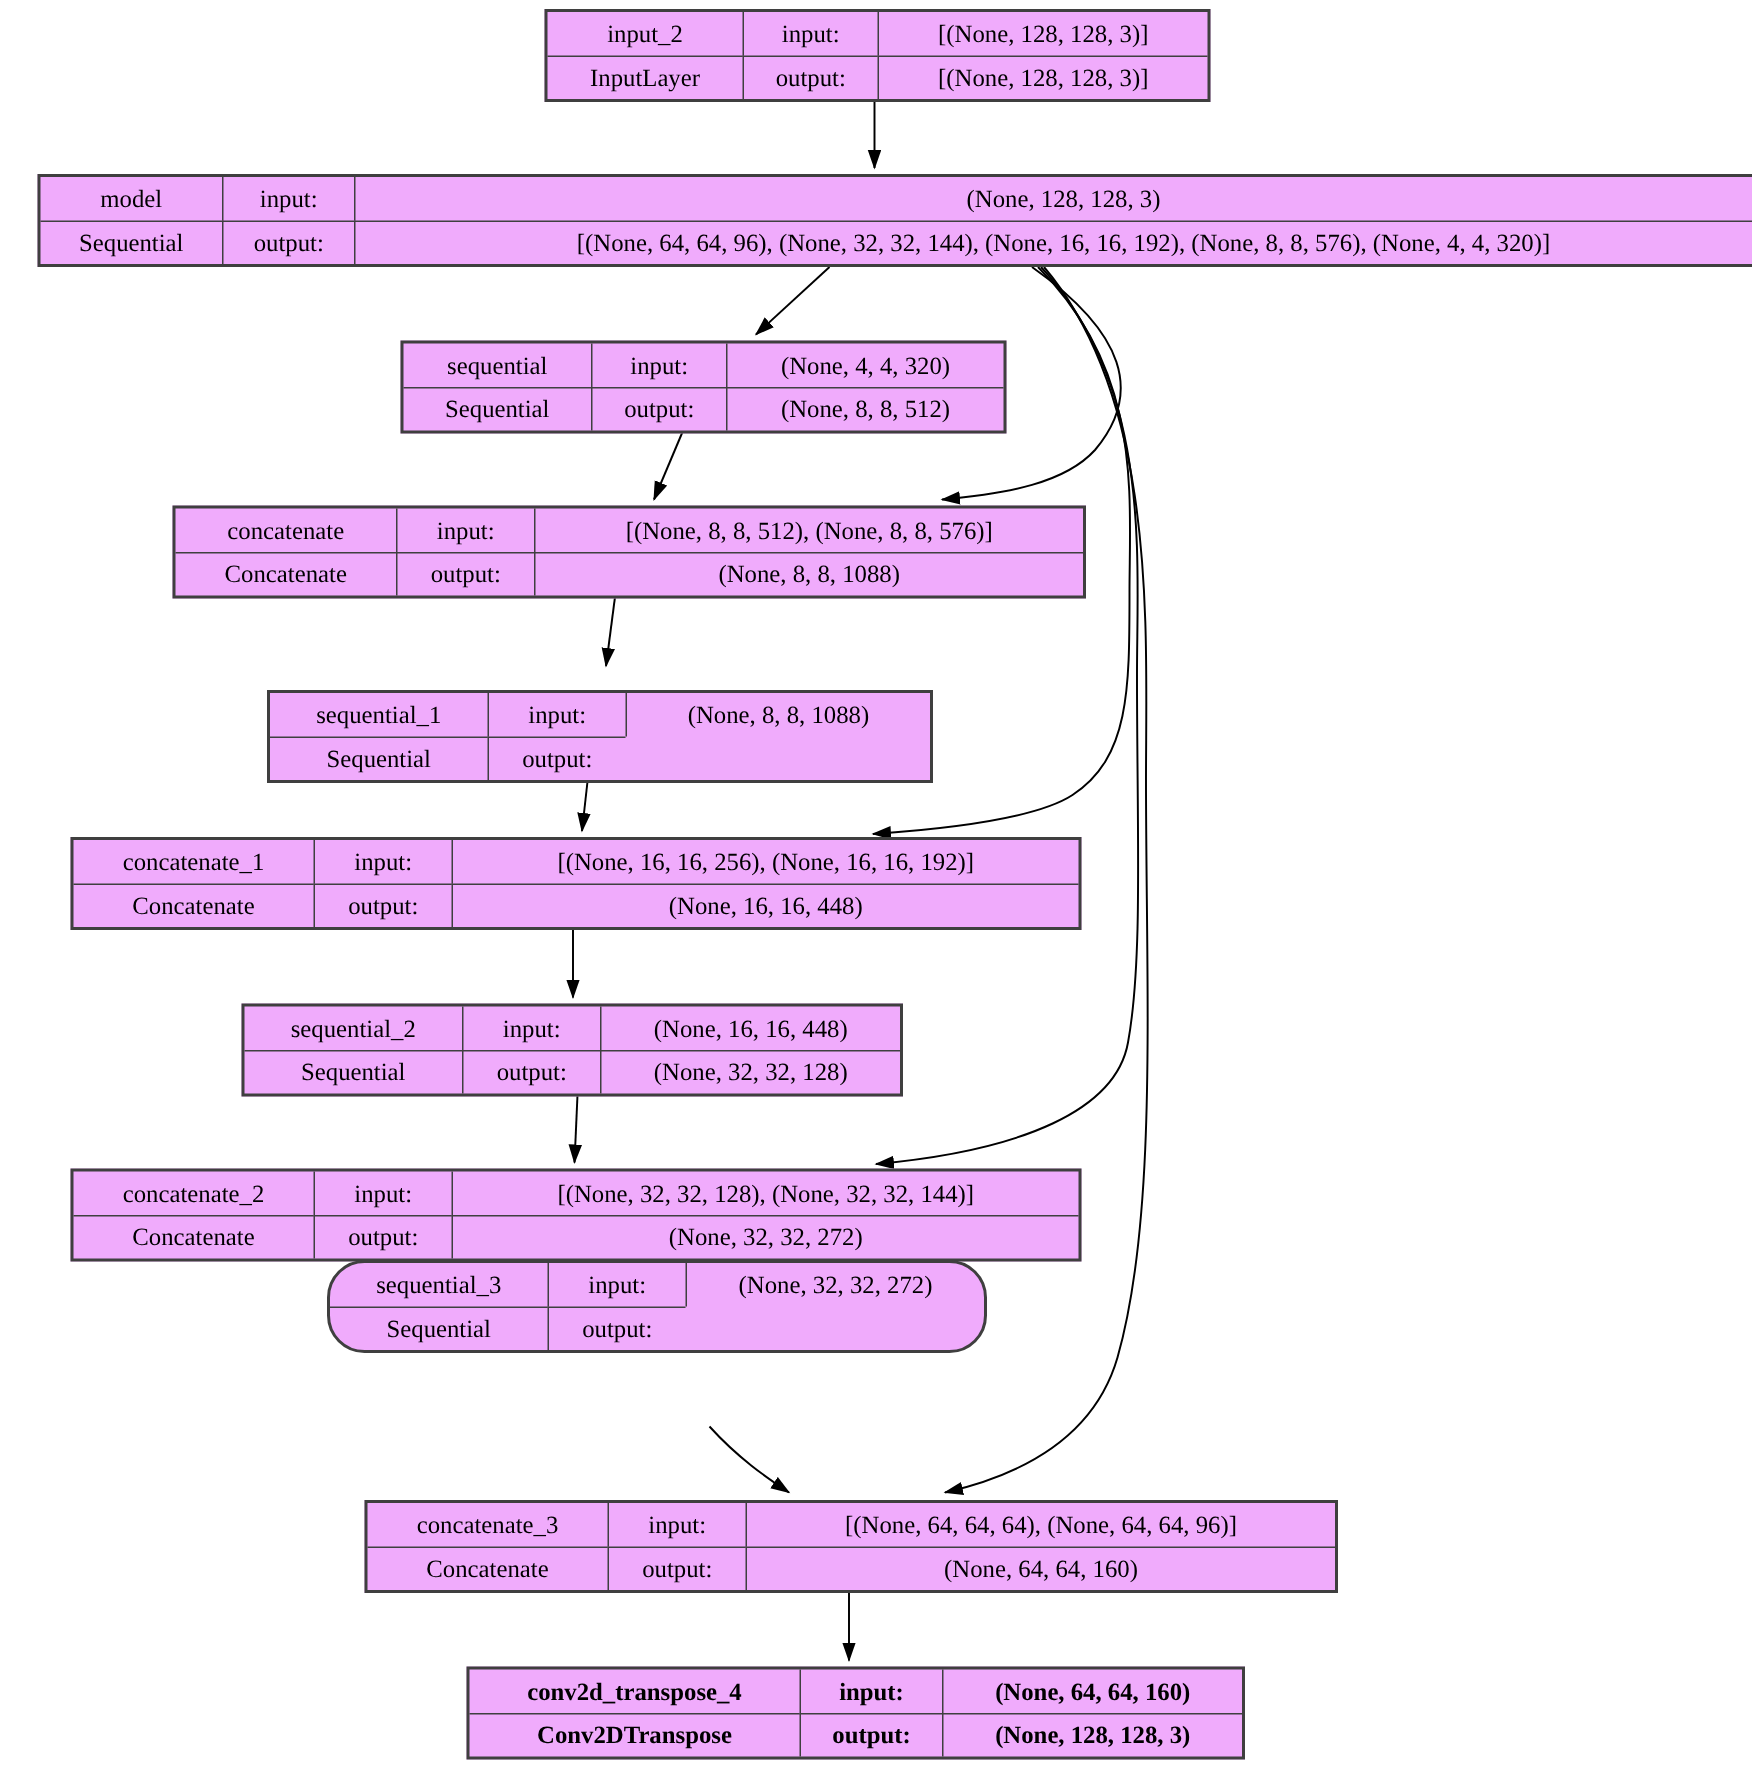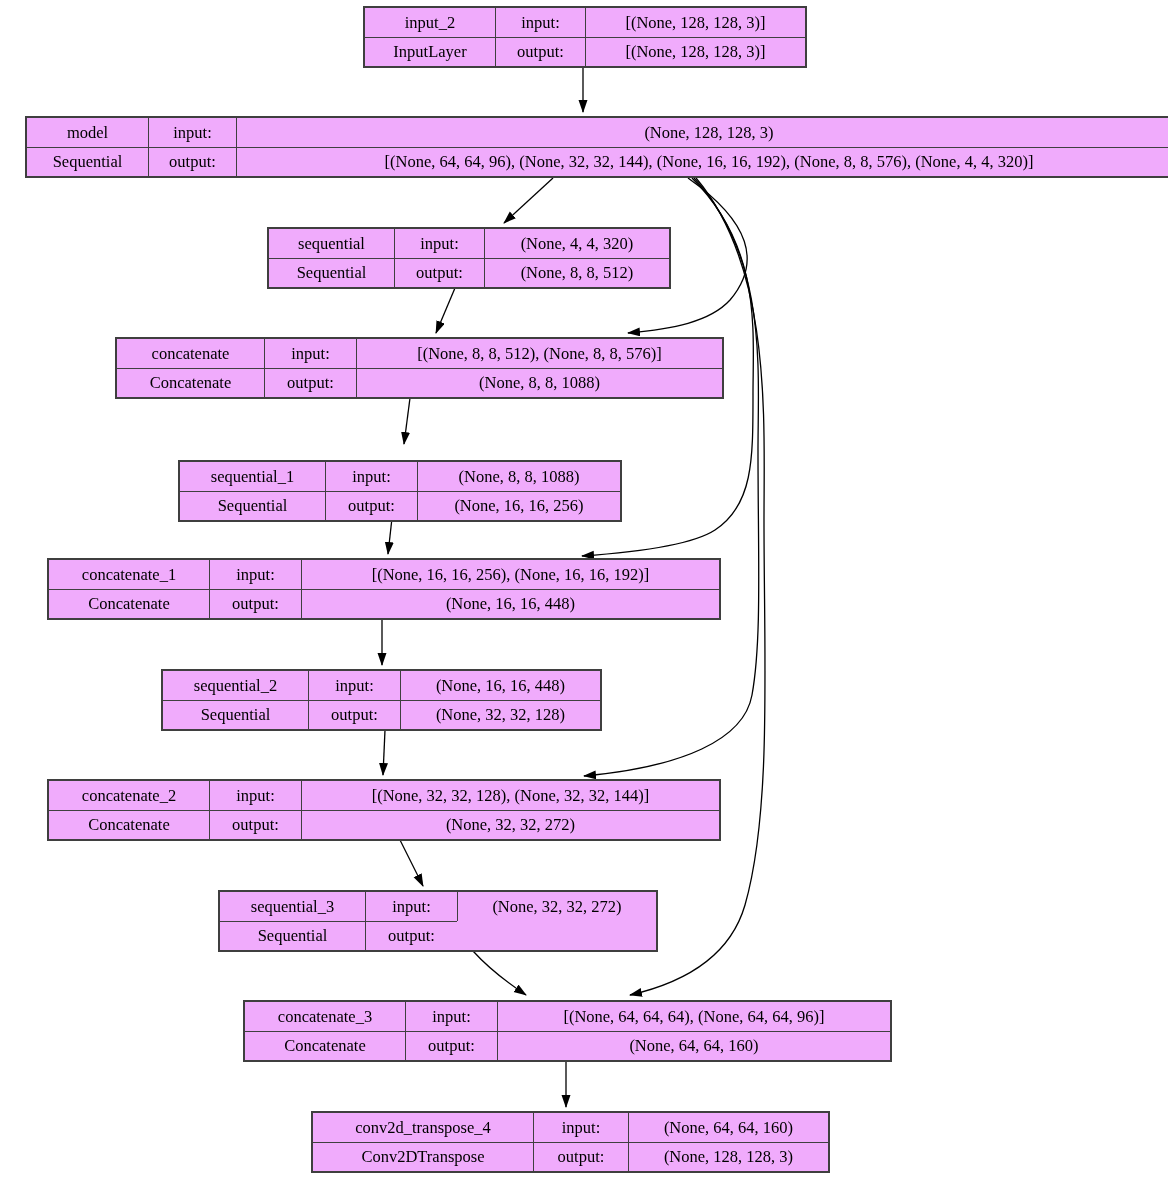--- a/index.html
+++ b/index.html
@@ -87,21 +87,20 @@
       <div class="cell hline">Concatenate</div>
       <div class="cell vline hline">output:</div>
       <div class="cell vline hline">(None, 8, 8, 1088)</div>
     </div>
     <div class="node" style="left: 178px; top: 448px; grid-template-columns: 145px 92px 203px; margin-top: 12px;">
       <div class="cell">sequential_1</div>
       <div class="cell vline">input:</div>
       <div class="cell vline">(None, 8, 8, 1088)</div>
       <div class="cell hline">Sequential</div>
       <div class="cell vline hline">output:</div>
-      <div class="cell vline hline">(None, 16, 16, 256)</div>
     </div>
     <div class="node" style="left: 47px; top: 558px; grid-template-columns: 160px 92px 418px;">
       <div class="cell">concatenate_1</div>
       <div class="cell vline">input:</div>
       <div class="cell vline">[(None, 16, 16, 256), (None, 16, 16, 192)]</div>
       <div class="cell hline">Concatenate</div>
       <div class="cell vline hline">output:</div>
       <div class="cell vline hline">(None, 16, 16, 448)</div>
     </div>
     <div class="node" style="left: 161px; top: 669px; grid-template-columns: 145px 92px 200px;">
@@ -113,36 +112,36 @@
       <div class="cell vline hline">(None, 32, 32, 128)</div>
     </div>
     <div class="node" style="left: 47px; top: 779px; grid-template-columns: 160px 92px 418px; text-align: right;">
       <div class="cell">concatenate_2</div>
       <div class="cell vline">input:</div>
       <div class="cell vline">[(None, 32, 32, 128), (None, 32, 32, 144)]</div>
       <div class="cell hline">Concatenate</div>
       <div class="cell vline hline">output:</div>
       <div class="cell vline hline">(None, 32, 32, 272)</div>
     </div>
-    <div class="node" style="left: 218px; top: 890px; grid-template-columns: 145px 92px 199px;">
+    <div class="node" style="left: 218px; top: 840px; grid-template-columns: 145px 92px 199px; border-radius: 25px;">
       <div class="cell">sequential_3</div>
       <div class="cell vline">input:</div>
       <div class="cell vline">(None, 32, 32, 272)</div>
       <div class="cell hline">Sequential</div>
       <div class="cell vline hline">output:</div>
     </div>
     <div class="node" style="left: 243px; top: 1000px; grid-template-columns: 160px 92px 393px;">
       <div class="cell">concatenate_3</div>
       <div class="cell vline">input:</div>
       <div class="cell vline">[(None, 64, 64, 64), (None, 64, 64, 96)]</div>
       <div class="cell hline">Concatenate</div>
       <div class="cell vline hline">output:</div>
       <div class="cell vline hline">(None, 64, 64, 160)</div>
     </div>
-    <div class="node" style="left: 311px; top: 1111px; grid-template-columns: 220px 95px 200px;">
+    <div class="node" style="left: 311px; top: 1111px; grid-template-columns: 220px 95px 200px; font-weight: bold;">
       <div class="cell">conv2d_transpose_4</div>
       <div class="cell vline">input:</div>
       <div class="cell vline">(None, 64, 64, 160)</div>
       <div class="cell hline">Conv2DTranspose</div>
       <div class="cell vline hline">output:</div>
       <div class="cell vline hline">(None, 128, 128, 3)</div>
     </div>
   </div>
 
 </body></html>

